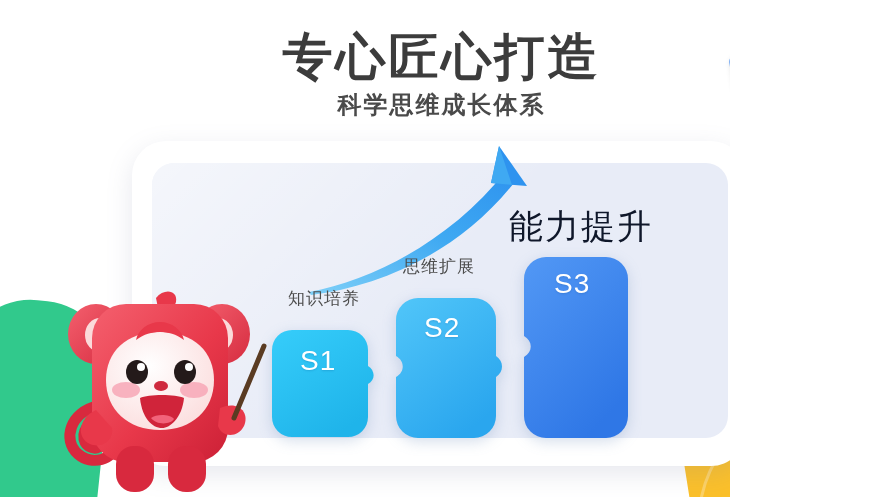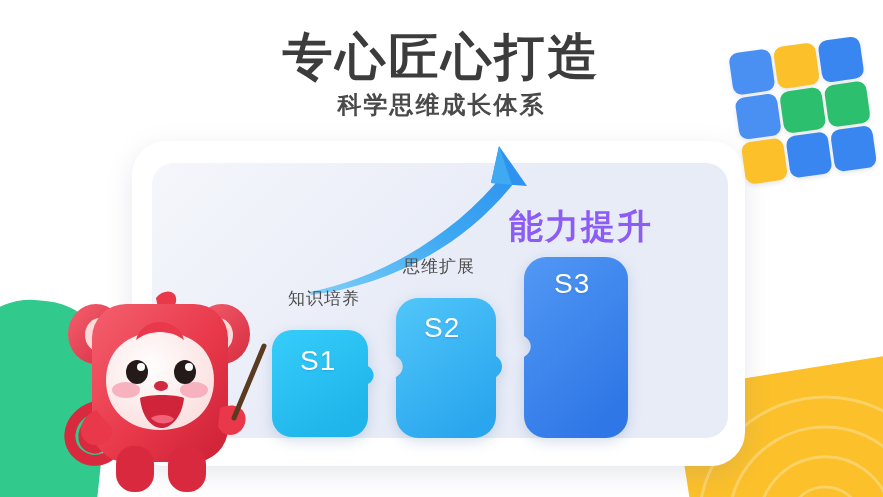--- a/index.html
+++ b/index.html
@@ -7,23 +7,24 @@
     background: #ffffff;
   }
   body {
     width: 883px; height: 497px;
     position: relative;
     overflow: hidden;
     font-family: "Liberation Sans", "DejaVu Sans", sans-serif;
   }
   .stage {
     position: absolute; inset: 0;
-    width: 883px; height: 497px;
+    width: 699px; height: 497px;
     overflow: hidden;
     background: #ffffff;
+    padding-left: 31px;
   }
 
   
   .deco-green {
     position: absolute;
     left: -46px; top: 300px;
     width: 150px; height: 260px;
     background: #31c98c;
     border-radius: 70px 70px 24px 24px;
     transform: rotate(6deg);
@@ -143,23 +144,23 @@
     letter-spacing: 1px;
     text-shadow: 0 1px 2px rgba(0,60,120,0.18);
     z-index: 10;
   }
 
   
   .callout {
     position: absolute;
     left: 509px; top: 204px;
     font-size: 34px;
-    font-weight: 700;
+    font-weight: 400;
     letter-spacing: 2px;
-    color: #8b5cf6;
+    color: #0f172a;
     z-index: 10;
     white-space: nowrap;
   }
 
   
   .mascot {
     position: absolute;
     left: 52px; top: 288px;
     width: 215px; height: 209px;
     z-index: 12;

